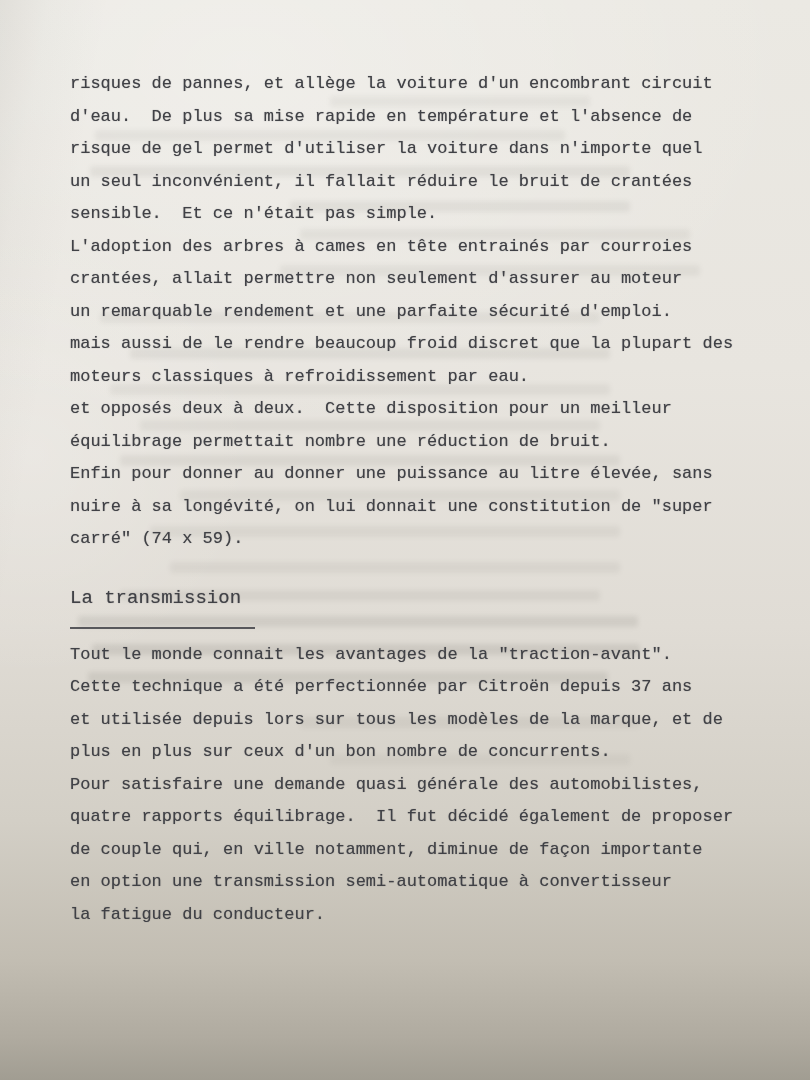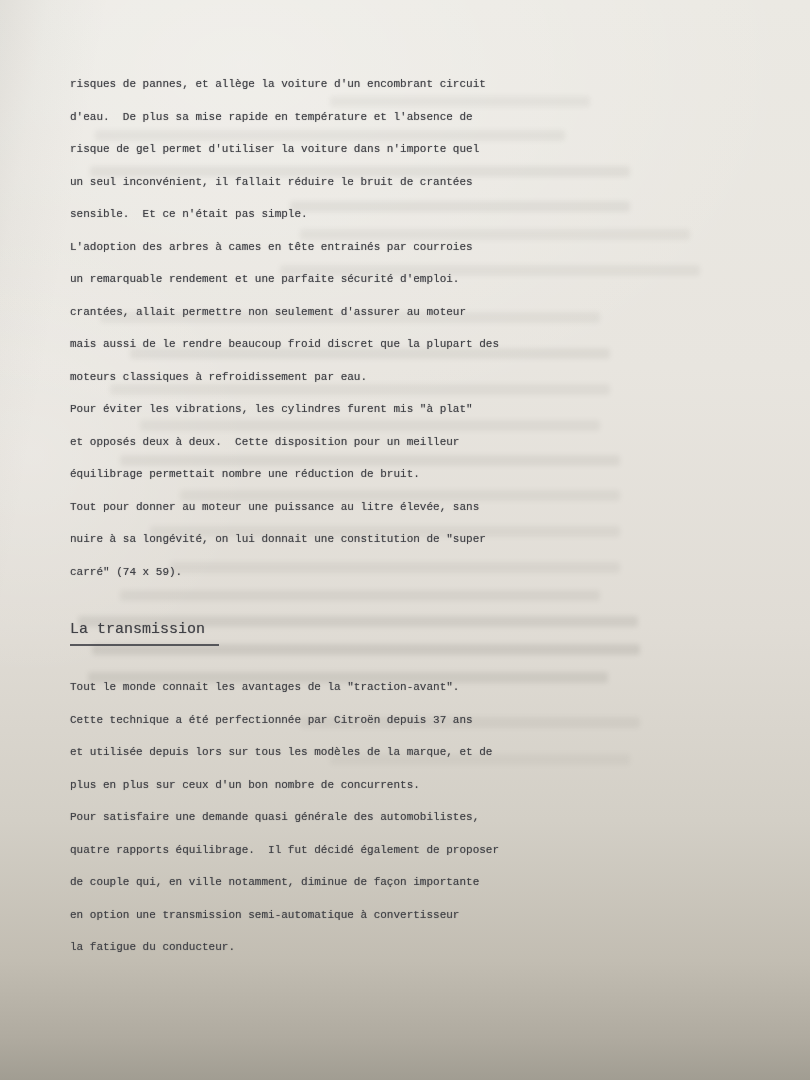--- a/index.html
+++ b/index.html
@@ -26,36 +26,36 @@
     border-radius: 3px;
     background: rgba(104, 102, 94, 1);
     filter: blur(2.6px);
   }
 
   .content { position: absolute; left: 70px; top: 68px; width: 700px; }
 
   .line {
     height: 32.5px;
     line-height: 32.5px;
-    font-size: 11px;
+    font-size: 17px;
     color: #404146;
     white-space: pre;
     text-shadow: 0 0 1px rgba(64, 65, 70, 0.55);
   }
 
   .heading-row { margin-top: 30px; margin-bottom: 20px; height: 33px; }
   .heading-text {
     display: inline-block;
-    font-size: 15px;
+    font-size: 19px;
     line-height: 24px;
     color: #404146;
     text-shadow: 0 0 1px rgba(64, 65, 70, 0.55);
     border-bottom: 2px solid rgba(64, 65, 70, 0.85);
     padding-right: 14px;
-    padding-bottom: 2px;
+    padding-bottom: 17px;
   }
 </style>
 </head>
 <body>
 
 <div class="paper">
 
   <div class="smudge" style="left:330px;top:96px;width:260px;opacity:0.07"></div>
   <div class="smudge" style="left:95px;top:130px;width:470px;opacity:0.08"></div>
   <div class="smudge" style="left:90px;top:166px;width:540px;opacity:0.09"></div>
@@ -82,34 +82,33 @@
     <div class="para">
       <div class="line">risques de pannes, et allège la voiture d'un encombrant circuit</div>
       <div class="line">d'eau.  De plus sa mise rapide en température et l'absence de</div>
       <div class="line">risque de gel permet d'utiliser la voiture dans n'importe quel</div>
       <div class="line">un seul inconvénient, il fallait réduire le bruit de crantées</div>
       <div class="line">sensible.  Et ce n'était pas simple.</div>
     </div>
 
     <div class="para">
       <div class="line">L'adoption des arbres à cames en tête entrainés par courroies</div>
+      <div class="line">crantées, allait permettre non seulement d'assurer au moteur</div>
       <div class="line">un remarquable rendement et une parfaite sécurité d'emploi.</div>
-      <div class="line">crantées, allait permettre non seulement d'assurer au moteur</div>
       <div class="line">mais aussi de le rendre beaucoup froid discret que la plupart des</div>
       <div class="line">moteurs classiques à refroidissement par eau.</div>
     </div>
 
     <div class="para">
-      <div class="line">Pour éviter les vibrations, les cylindres furent mis "à plat"</div>
       <div class="line">et opposés deux à deux.  Cette disposition pour un meilleur</div>
       <div class="line">équilibrage permettait nombre une réduction de bruit.</div>
     </div>
 
     <div class="para">
-      <div class="line">Tout pour donner au moteur une puissance au litre élevée, sans</div>
+      <div class="line">Enfin pour donner au donner une puissance au litre élevée, sans</div>
       <div class="line">nuire à sa longévité, on lui donnait une constitution de "super</div>
       <div class="line">carré" (74 x 59).</div>
     </div>
 
     <div class="heading-row">
       <span class="heading-text">La transmission</span>
     </div>
 
     <div class="para">
       <div class="line">Tout le monde connait les avantages de la "traction-avant".</div>

